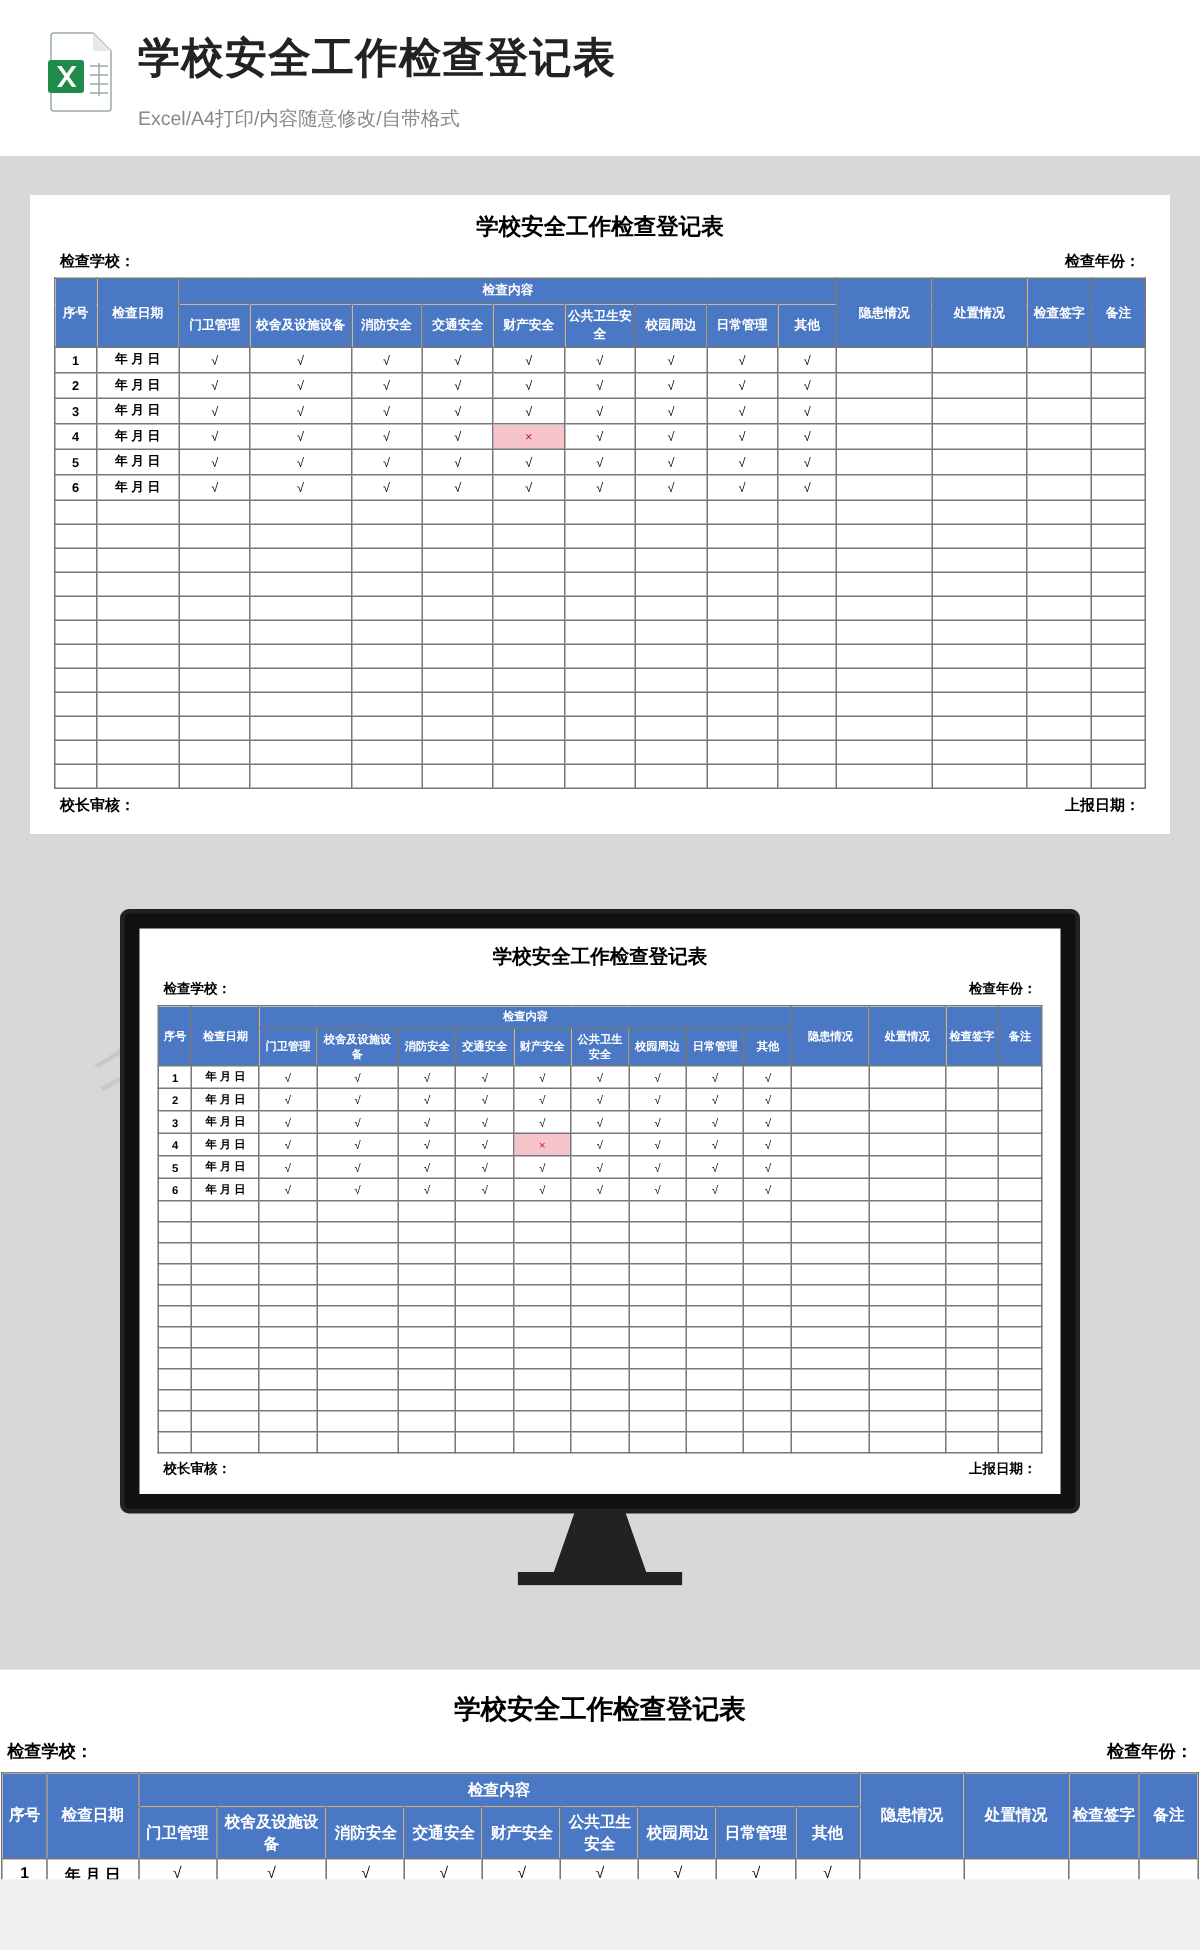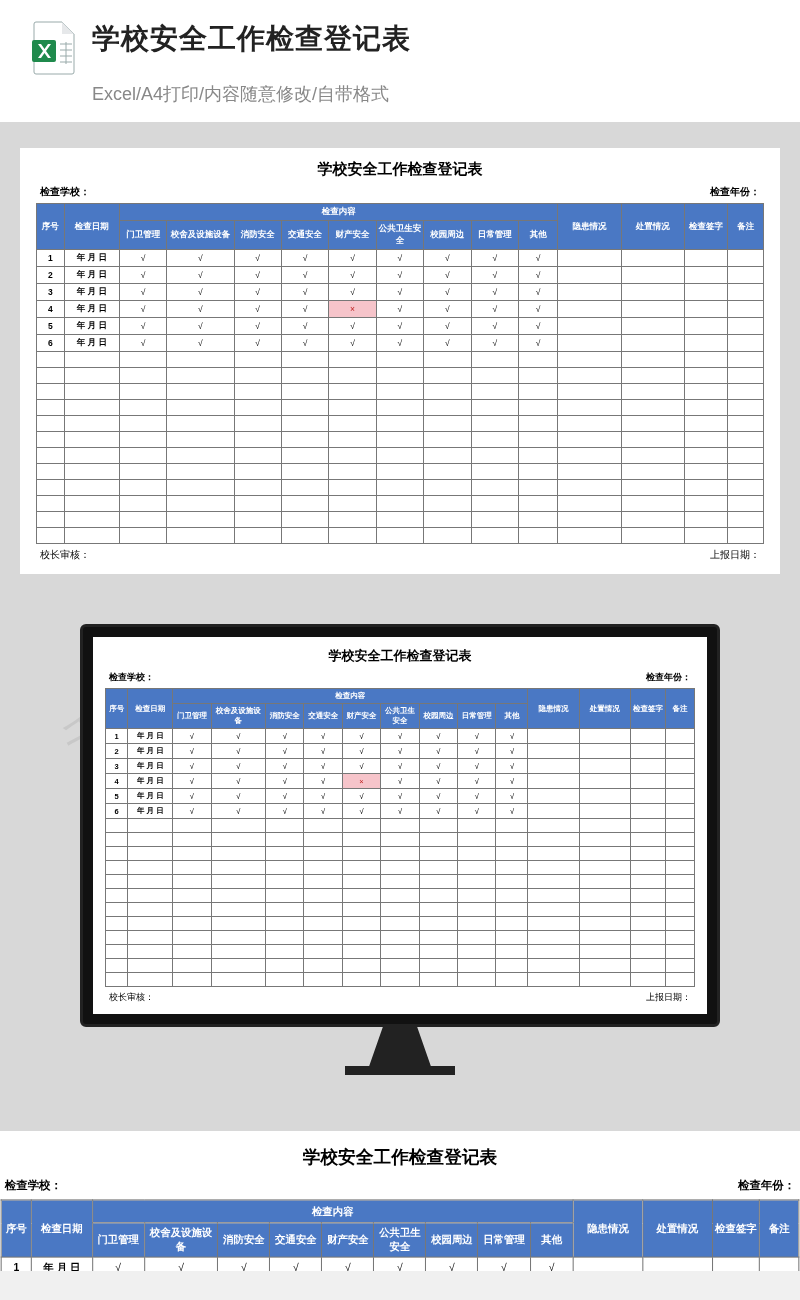--- a/index.html
+++ b/index.html
@@ -1,33 +1,33 @@
 <!DOCTYPE html>
 <html><head>
 <meta charset="utf-8">
 <style>
   * { margin:0; padding:0; box-sizing:border-box; }
   body { background:#f0f0f0; font-family:"Microsoft YaHei",Arial,sans-serif; width:800px; }
   .page-head { background:#fff; padding:20px 30px 16px; display:flex; align-items:flex-start; gap:14px; }
   .file-icon { width:48px; height:56px; position:relative; flex-shrink:0; }
   .title-block { flex:1; }
   .main-title { font-size:28px; font-weight:700; color:#222; letter-spacing:1px; }
-  .subtitle { font-size:18px; color:#888; margin-top:24px; }
+  .subtitle { font-size:13px; color:#888; margin-top:12px; }
   .canvas { background:#d8d8d8; padding:26px 20px; position:relative; }
   .watermark { position:absolute; color:rgba(120,120,120,.16); font-size:48px; transform:rotate(-28deg); pointer-events:none; font-weight:300; }
   .sheet { background:#fff; padding:12px 16px 12px; width:100%; position:relative; z-index:1; margin-bottom:40px; }
   .sheet-title { text-align:center; font-weight:700; font-size:15px; margin-bottom:6px; }
   .info-row { display:flex; justify-content:space-between; font-size:10px; font-weight:700; padding:0 4px 4px; }
   table { border-collapse:collapse; width:100%; table-layout:fixed; }
   th,td { border:1px solid #777; font-size:8.5px; text-align:center; vertical-align:middle; padding:2px 1px; height:16px; overflow:hidden; }
   th { background:#4a78c4; color:#fff; font-weight:700; }
   .col-seq{width:3.5%} .col-date{width:7%} .col-c1{width:6%} .col-c2{width:8.5%} .col-c3{width:6%} .col-c4{width:6%} .col-c5{width:6%} .col-c6{width:6%} .col-c7{width:6%} .col-c8{width:6%} .col-c9{width:5%} .col-h{width:8%} .col-d{width:8%} .col-s{width:5.5%} .col-r{width:4.5%}
   td.bold { font-weight:700; }
   td.fail { background:#f6c4ca; color:#c02020; }
-  .foot-row { display:flex; justify-content:space-between; font-size:10px; font-weight:400; padding:4px 4px 0; }
+  .foot-row { display:flex; justify-content:space-between; font-size:10px; font-weight:700; padding:4px 4px 0; }
   .monitor-wrap { display:flex; justify-content:center; padding:10px 0 30px; position:relative; }
   .monitor { width:640px; background:#111; border:3px solid #222; border-radius:6px; padding:10px; position:relative; z-index:1; }
   .monitor .sheet { margin-bottom:0; padding:10px 12px 10px; }
   .monitor table th,.monitor table td { font-size:7.5px; height:14px; }
   .monitor .sheet-title { font-size:13px; }
   .monitor .info-row,.monitor .foot-row { font-size:9px; }
   .stand { width:110px; height:50px; background:#222; margin:-2px auto 0; clip-path:polygon(35% 0,65% 0,78% 82%,100% 82%,100% 100%,0 100%,0 82%,22% 82%); }
   .bottom-crop { background:#fff; padding:6px 0 0; overflow:hidden; height:140px; }
   .bottom-crop .sheet { padding:8px 16px; transform:scale(1.04); transform-origin:top center; }
   .bottom-crop .sheet-title{font-size:17px;margin-bottom:8px}

